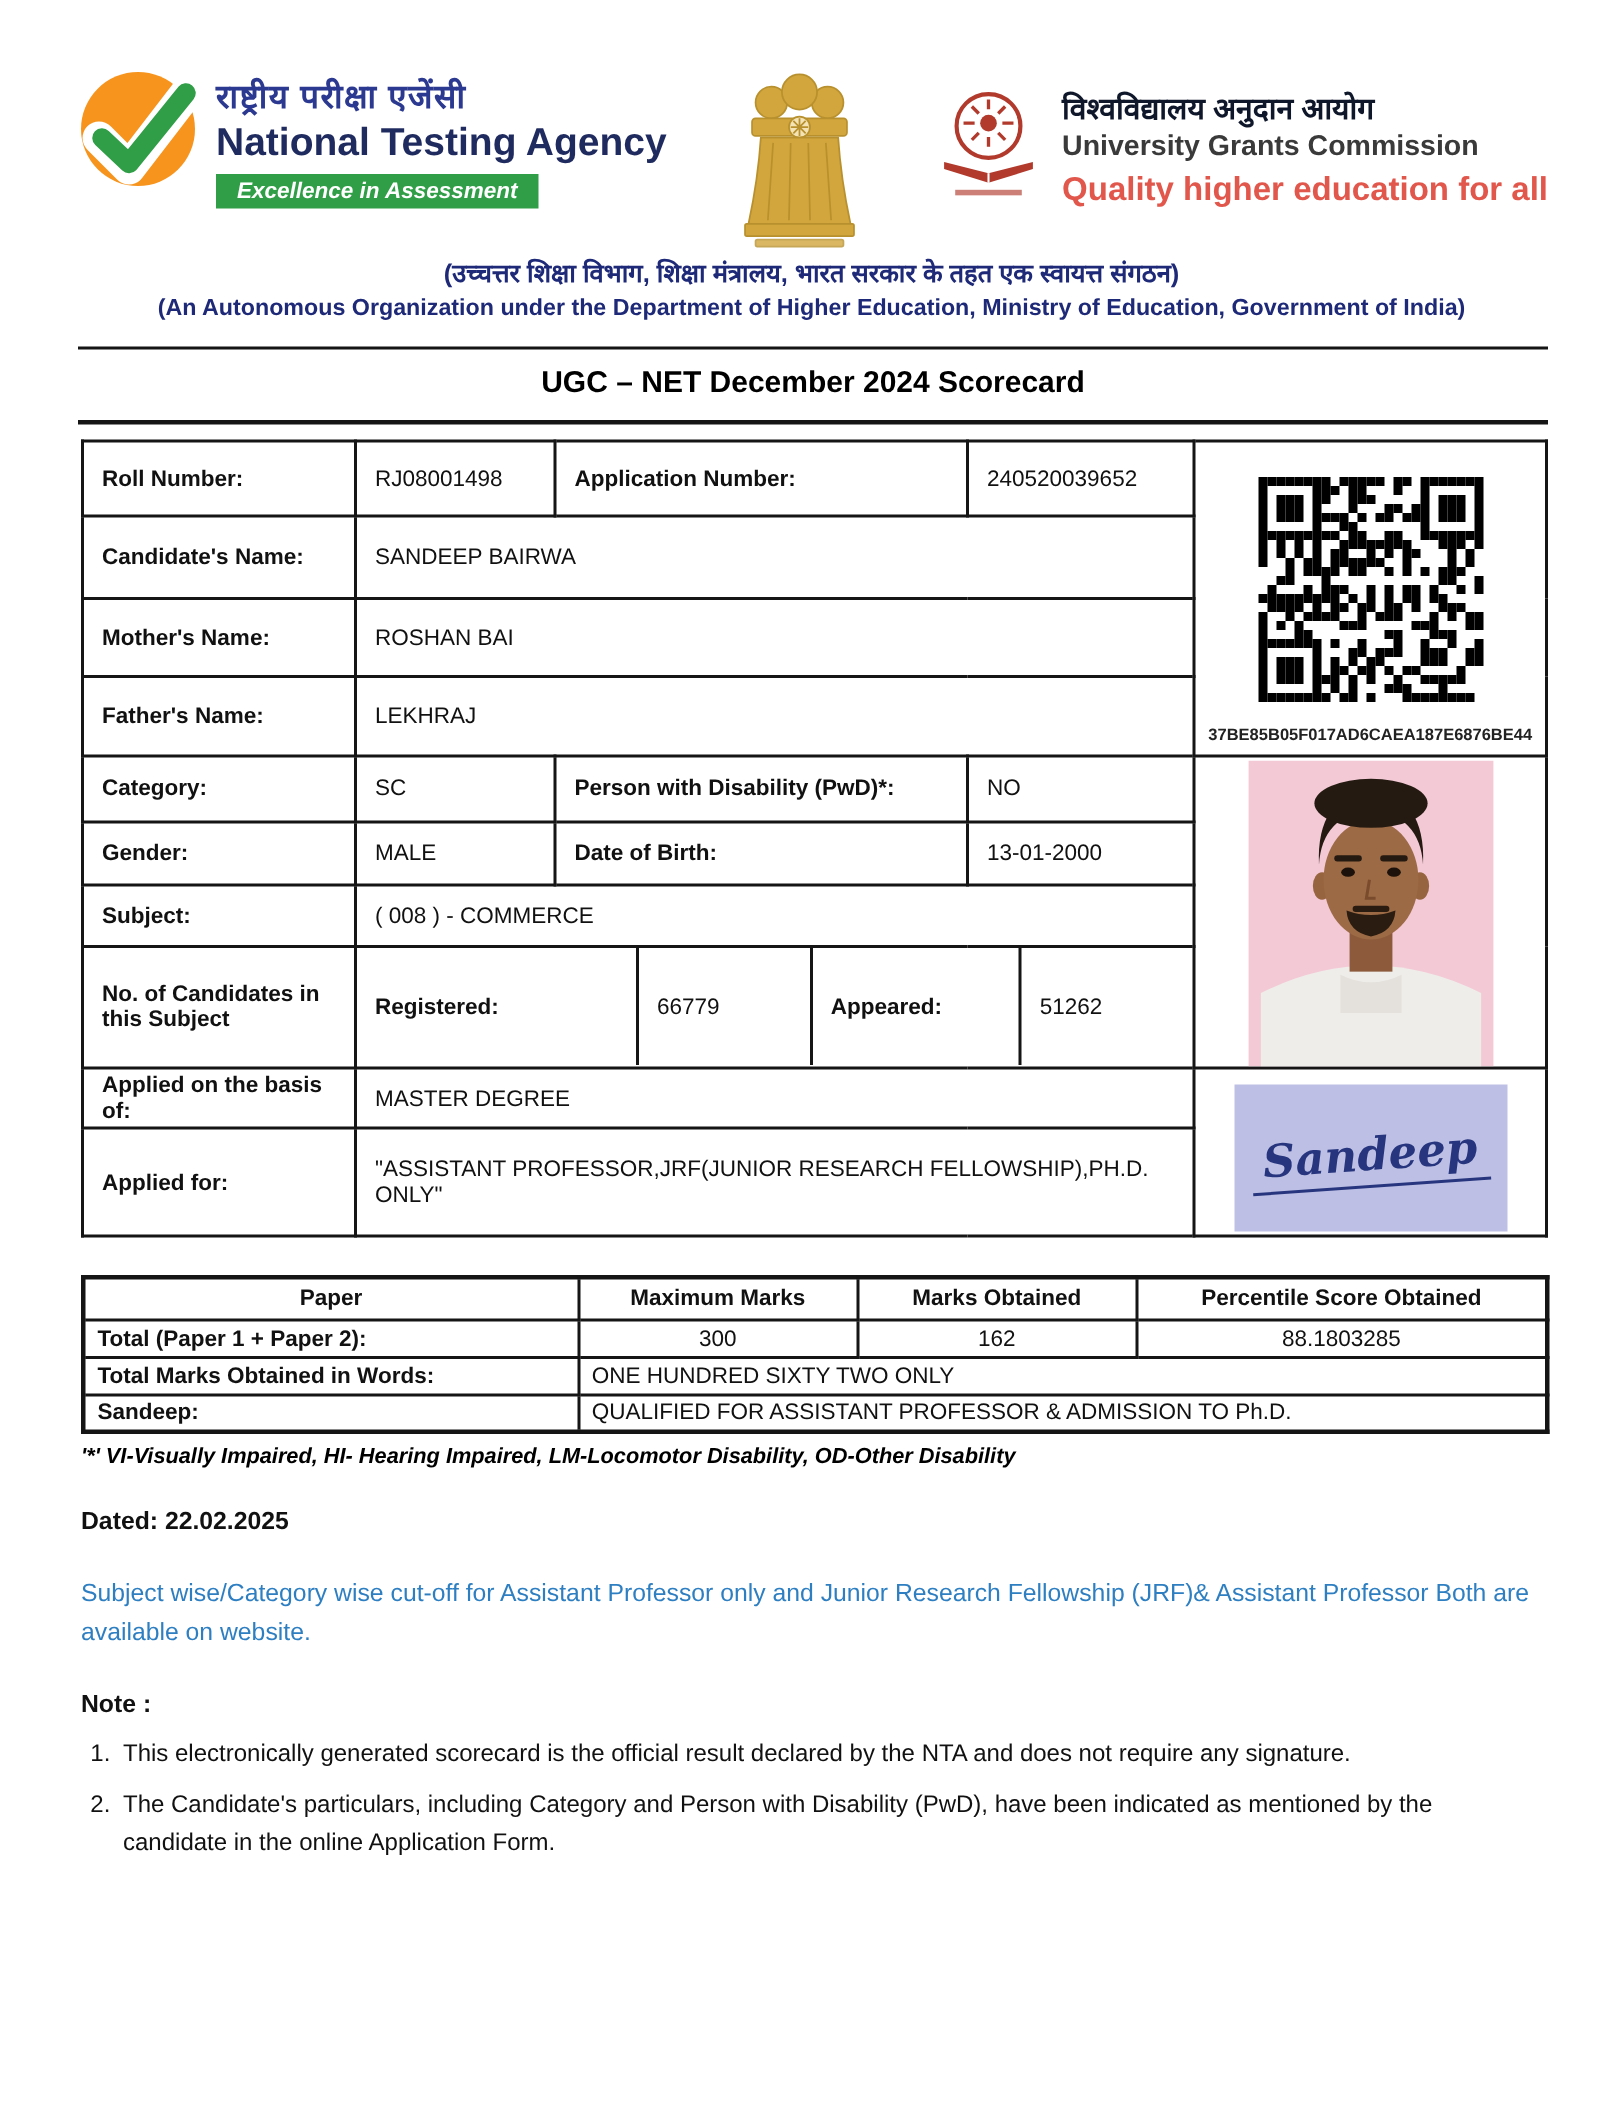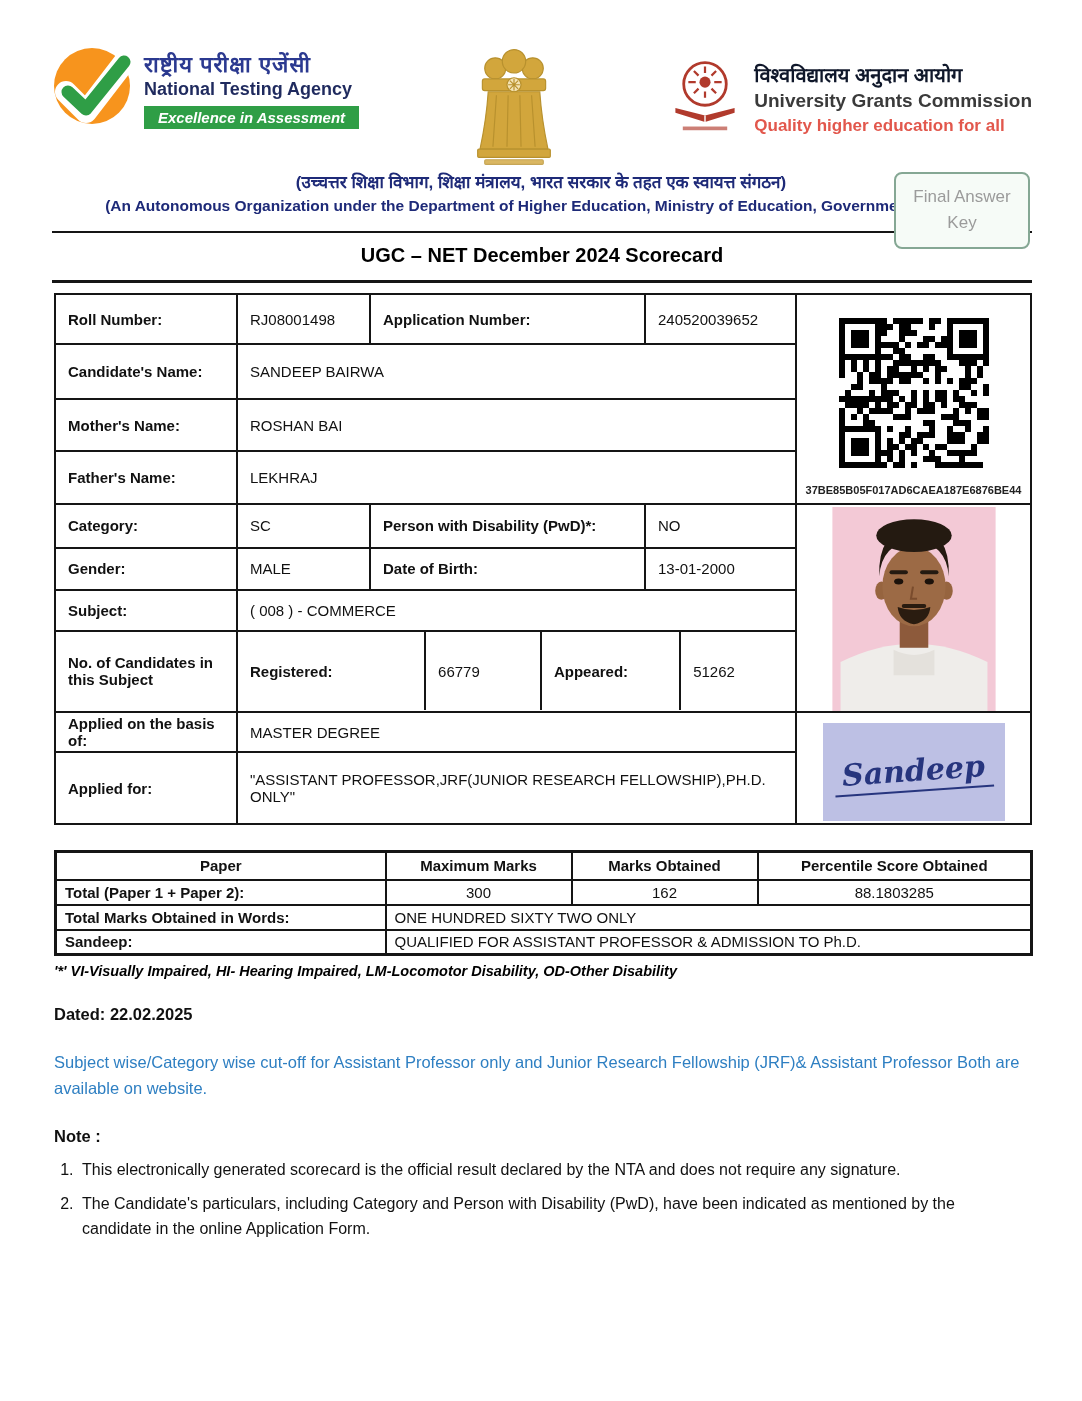--- a/index.html
+++ b/index.html
@@ -7,28 +7,28 @@
   .page{
     position:relative; width:1082px; height:1243px; background:#fff;
     font-family:"Liberation Sans", sans-serif; color:#111; overflow:hidden;
   }
   
   .masthead{ display:flex; justify-content:space-between; align-items:flex-start;
              padding:46px 50px 0 52px; height:168px; }
   .nta-block{ display:flex; gap:12px; align-items:flex-start; }
   .nta-text{ padding-top:2px; }
   .nta-hi{ font-size:22px; font-weight:bold; color:#2b3990; letter-spacing:1px; }
-  .nta-en{ font-size:18px; font-weight:bold; color:#1f2a5e; margin-top:1px; }
+  .nta-en{ font-size:26px; font-weight:bold; color:#1f2a5e; margin-top:1px; }
   .nta-tag{ margin-top:6px; background:#2f9e46; color:#fff; font-style:italic;
             font-weight:bold; font-size:15px; padding:3px 14px; display:inline-block; }
   .emblem{ margin-top:2px; }
   .ugc-block{ display:flex; gap:12px; align-items:center; margin-top:8px; }
   .ugc-hi{ font-size:20px; font-weight:bold; color:#0f172a; }
   .ugc-en{ font-size:19px; font-weight:bold; color:#3a3a3a; margin-top:2px; }
-  .ugc-tag{ font-size:17px; font-weight:bold; color:#e2574c; margin-top:4px; }
+  .ugc-tag{ font-size:22px; font-weight:bold; color:#e2574c; margin-top:4px; }
   
   .badge{ position:absolute; top:172px; right:52px; width:136px; padding:10px 10px;
           border:2px solid #85a794; border-radius:8px; background:#f6fbf7;
           color:#9b9b9b; font-size:17px; text-align:center; line-height:1.55; }
   
   .org-hi{ margin-top:2px; text-align:center; font-weight:bold; font-size:17px; color:#1e2a78; }
   .org-en{ margin-top:4px; text-align:center; font-weight:bold; font-size:15.5px; color:#1e2a78; }
   .title-band{ margin:16px 50px 0 52px; border-top:2px solid #151515; border-bottom:3px solid #151515;
                text-align:center; font-weight:bold; font-size:20px; padding:11px 0 13px; color:#000; }
   
@@ -125,21 +125,20 @@
         </svg>
       </span>
       <div>
         <div class="ugc-hi">विश्वविद्यालय अनुदान आयोग</div>
         <div class="ugc-en">University Grants Commission</div>
         <div class="ugc-tag">Quality higher education for all</div>
       </div>
     </div>
   </div>
 
-  <div class="badge">Final Answer Key</div>
 
   <div class="org-hi">(उच्चत्तर शिक्षा विभाग, शिक्षा मंत्रालय, भारत सरकार के तहत एक स्वायत्त संगठन)</div>
   <div class="org-en">(An Autonomous Organization under the Department of Higher Education, Ministry of Education, Government of India)</div>
 
   <div class="title-band">UGC – NET December 2024 Scorecard</div>
 
   <table class="info-table">
     <colgroup>
       <col style="width:182px">
         <col style="width:133px">

